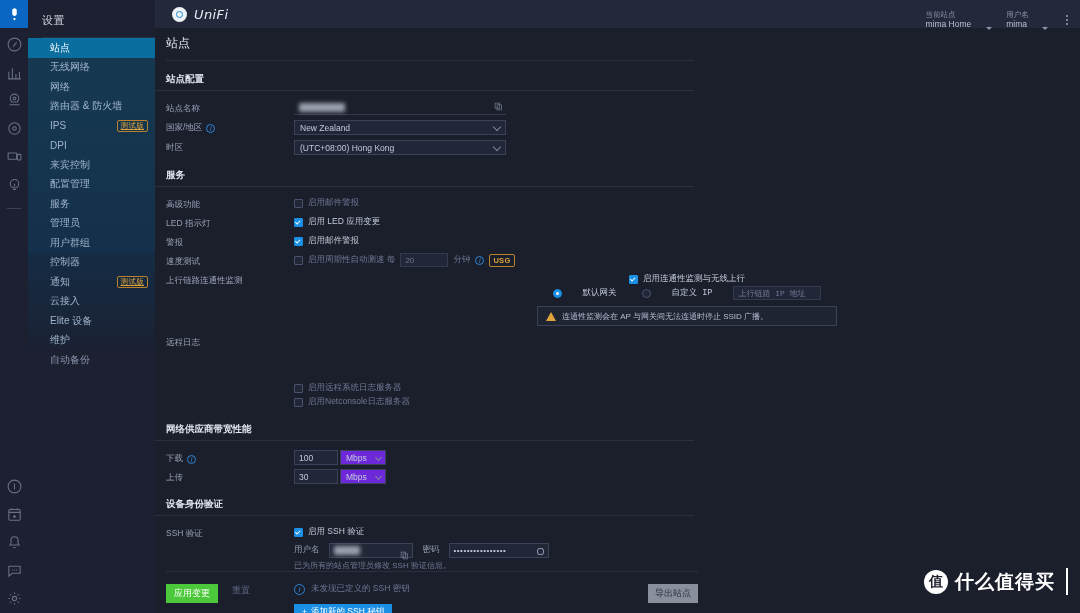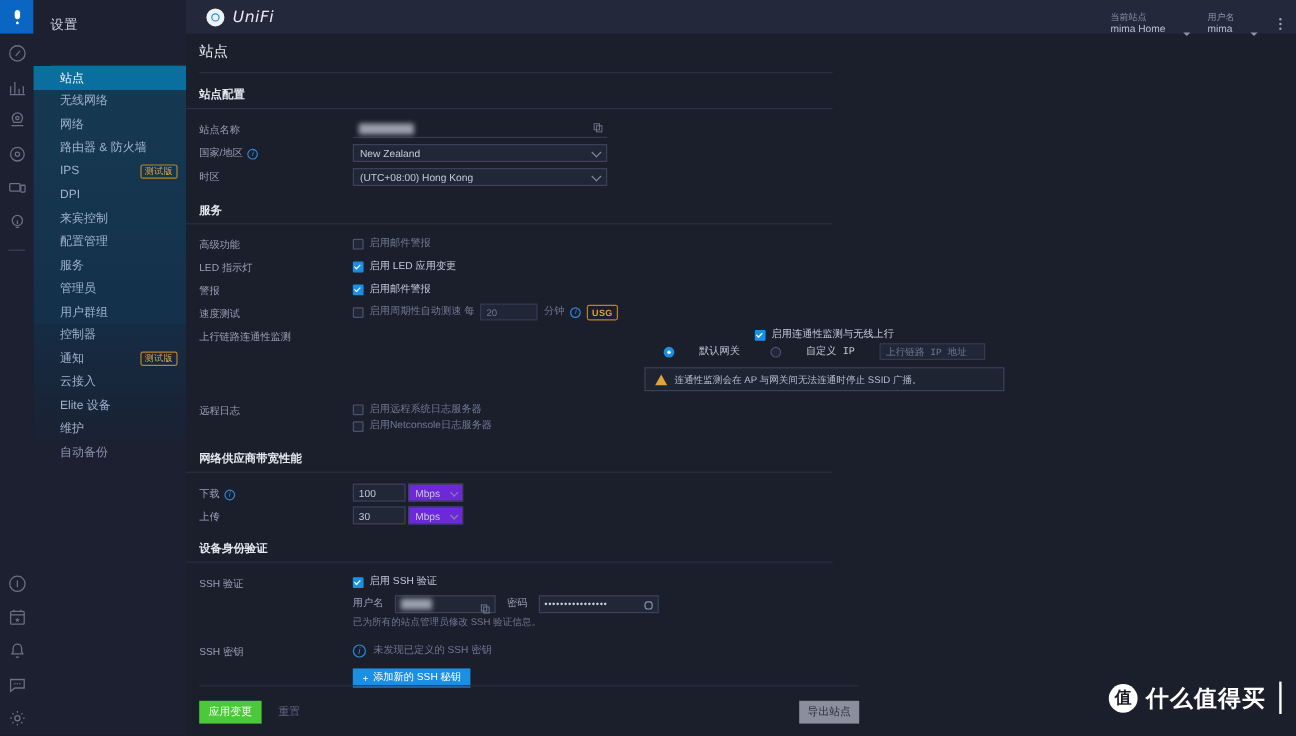--- a/index.html
+++ b/index.html
@@ -28,38 +28,38 @@
   .ric { width: 17px; height: 17px; opacity: .55; display:block; }
   .ric svg { width: 17px; height: 17px; display: block; }
   .rail-sep { width: 14px; height: 1px; background: #3a3f55; margin: 4px 0 0 0; }
 
   
   .side {
     width: 127px; height: 613px; background: #1c2030; flex: 0 0 127px;
     position: relative;
   }
   .side-title {
-    color: #cfd3df; font-size: 11px; padding: 13px 0 26px 14px; letter-spacing: .5px;
+    color: #cfd3df; font-size: 11px; padding: 13px 0 9px 14px; letter-spacing: .5px;
   }
   .side-sep { height: 1px; background: #2c3145; margin: 0 0 0 14px; }
   .menu-group { background: linear-gradient(to bottom, #163a52, #14304a); }
   .menu-group2 { background: linear-gradient(to bottom, #152c44, #1a2133); }
   .mi {
     height: 19.5px; display: flex; align-items: center; justify-content: space-between;
     padding: 0 7px 0 22px; color: #9fb4cc; font-size: 10px; cursor: pointer;
   }
   .mi.active { background: #0a6e9e; color: #ffffff; position: relative; }
   .mi.active::after {
     content: ""; position: absolute; right: -5px; top: 0;
     border-top: 10px solid transparent; border-bottom: 10px solid transparent;
     border-left: 5px solid #0a6e9e;
   }
   .beta {
     font-size: 7.5px; color: #e0a43c; border: 1px solid #b8832c;
-    border-radius: 2px; padding: 0 3px; line-height: 10px; letter-spacing: .3px;
+    border-radius: 2px; padding: 0 3px; line-height: 10px; letter-spacing: .3px; text-decoration: underline;
   }
   .mi-plain { color: #8a93ad; }
 
   
   .main { flex: 1; height: 613px; position: relative; background: #1b1e2b; }
   .topbar {
     height: 28px; background: #23283a; display: flex; align-items: center;
     position: relative;
   }
   .brand { display: flex; align-items: center; gap: 7px; padding-left: 17px; }
@@ -185,22 +185,22 @@
   .info-blue {
     width: 11px; height: 11px; border-radius: 50%; border: 1px solid #2f86d6; color: #2f86d6;
     font-size: 8px; display: inline-flex; align-items: center; justify-content: center; font-style: italic;
   }
   .btn-add {
     background: #1a8fe3; color: #fff; font-size: 8.5px; height: 16px;
     display: inline-flex; align-items: center; gap: 4px; padding: 0 8px; cursor: pointer;
   }
 
   .footer {
-    position: absolute; left: 11px; right: 364px; bottom: 10px;
-    border-top: 1px solid #2a2f42; padding-top: 12px; display: flex; align-items: center;
+    position: absolute; left: 11px; right: 382px; bottom: 10px;
+    border-top: 1px solid #2a2f42; padding-top: 12px; display: flex; 
   }
   .btn-apply {
     background: #4cc93a; color: #fff; font-size: 9px; height: 19px; width: 52px;
     display: flex; align-items: center; justify-content: center; cursor: pointer;
   }
   .btn-reset { color: #5d6580; font-size: 9px; margin-left: 14px; cursor: pointer; }
   .btn-export {
     margin-left: auto; background: #8a8f9e; color: #2a2d39; font-size: 9px;
     height: 19px; width: 50px; display: flex; align-items: center; justify-content: center; cursor: pointer;
   }
@@ -502,21 +502,21 @@
           </div>
           <div class="warn">
             <span class="warn-tri"></span>
             <span class="warn-txt">连通性监测会在 AP 与网关间无法连通时停止 SSID 广播。</span>
           </div>
         </div>
       </div>
 
       <div class="row" style="margin-top:4px;">
         <div class="row-label">远程日志</div>
-        <div class="row-field" style="flex-direction:column; align-items:flex-start;">
+        <div class="row-field" style="flex-direction:column; align-items:flex-start;margin-top:47px;">
           <div class="cb-line">
             <span class="cb"></span>
             <span class="cb-txt dim">启用远程系统日志服务器</span>
           </div>
           <div class="cb-line">
             <span class="cb"></span>
             <span class="cb-txt dim">启用Netconsole日志服务器</span>
           </div>
         </div>
       </div>

